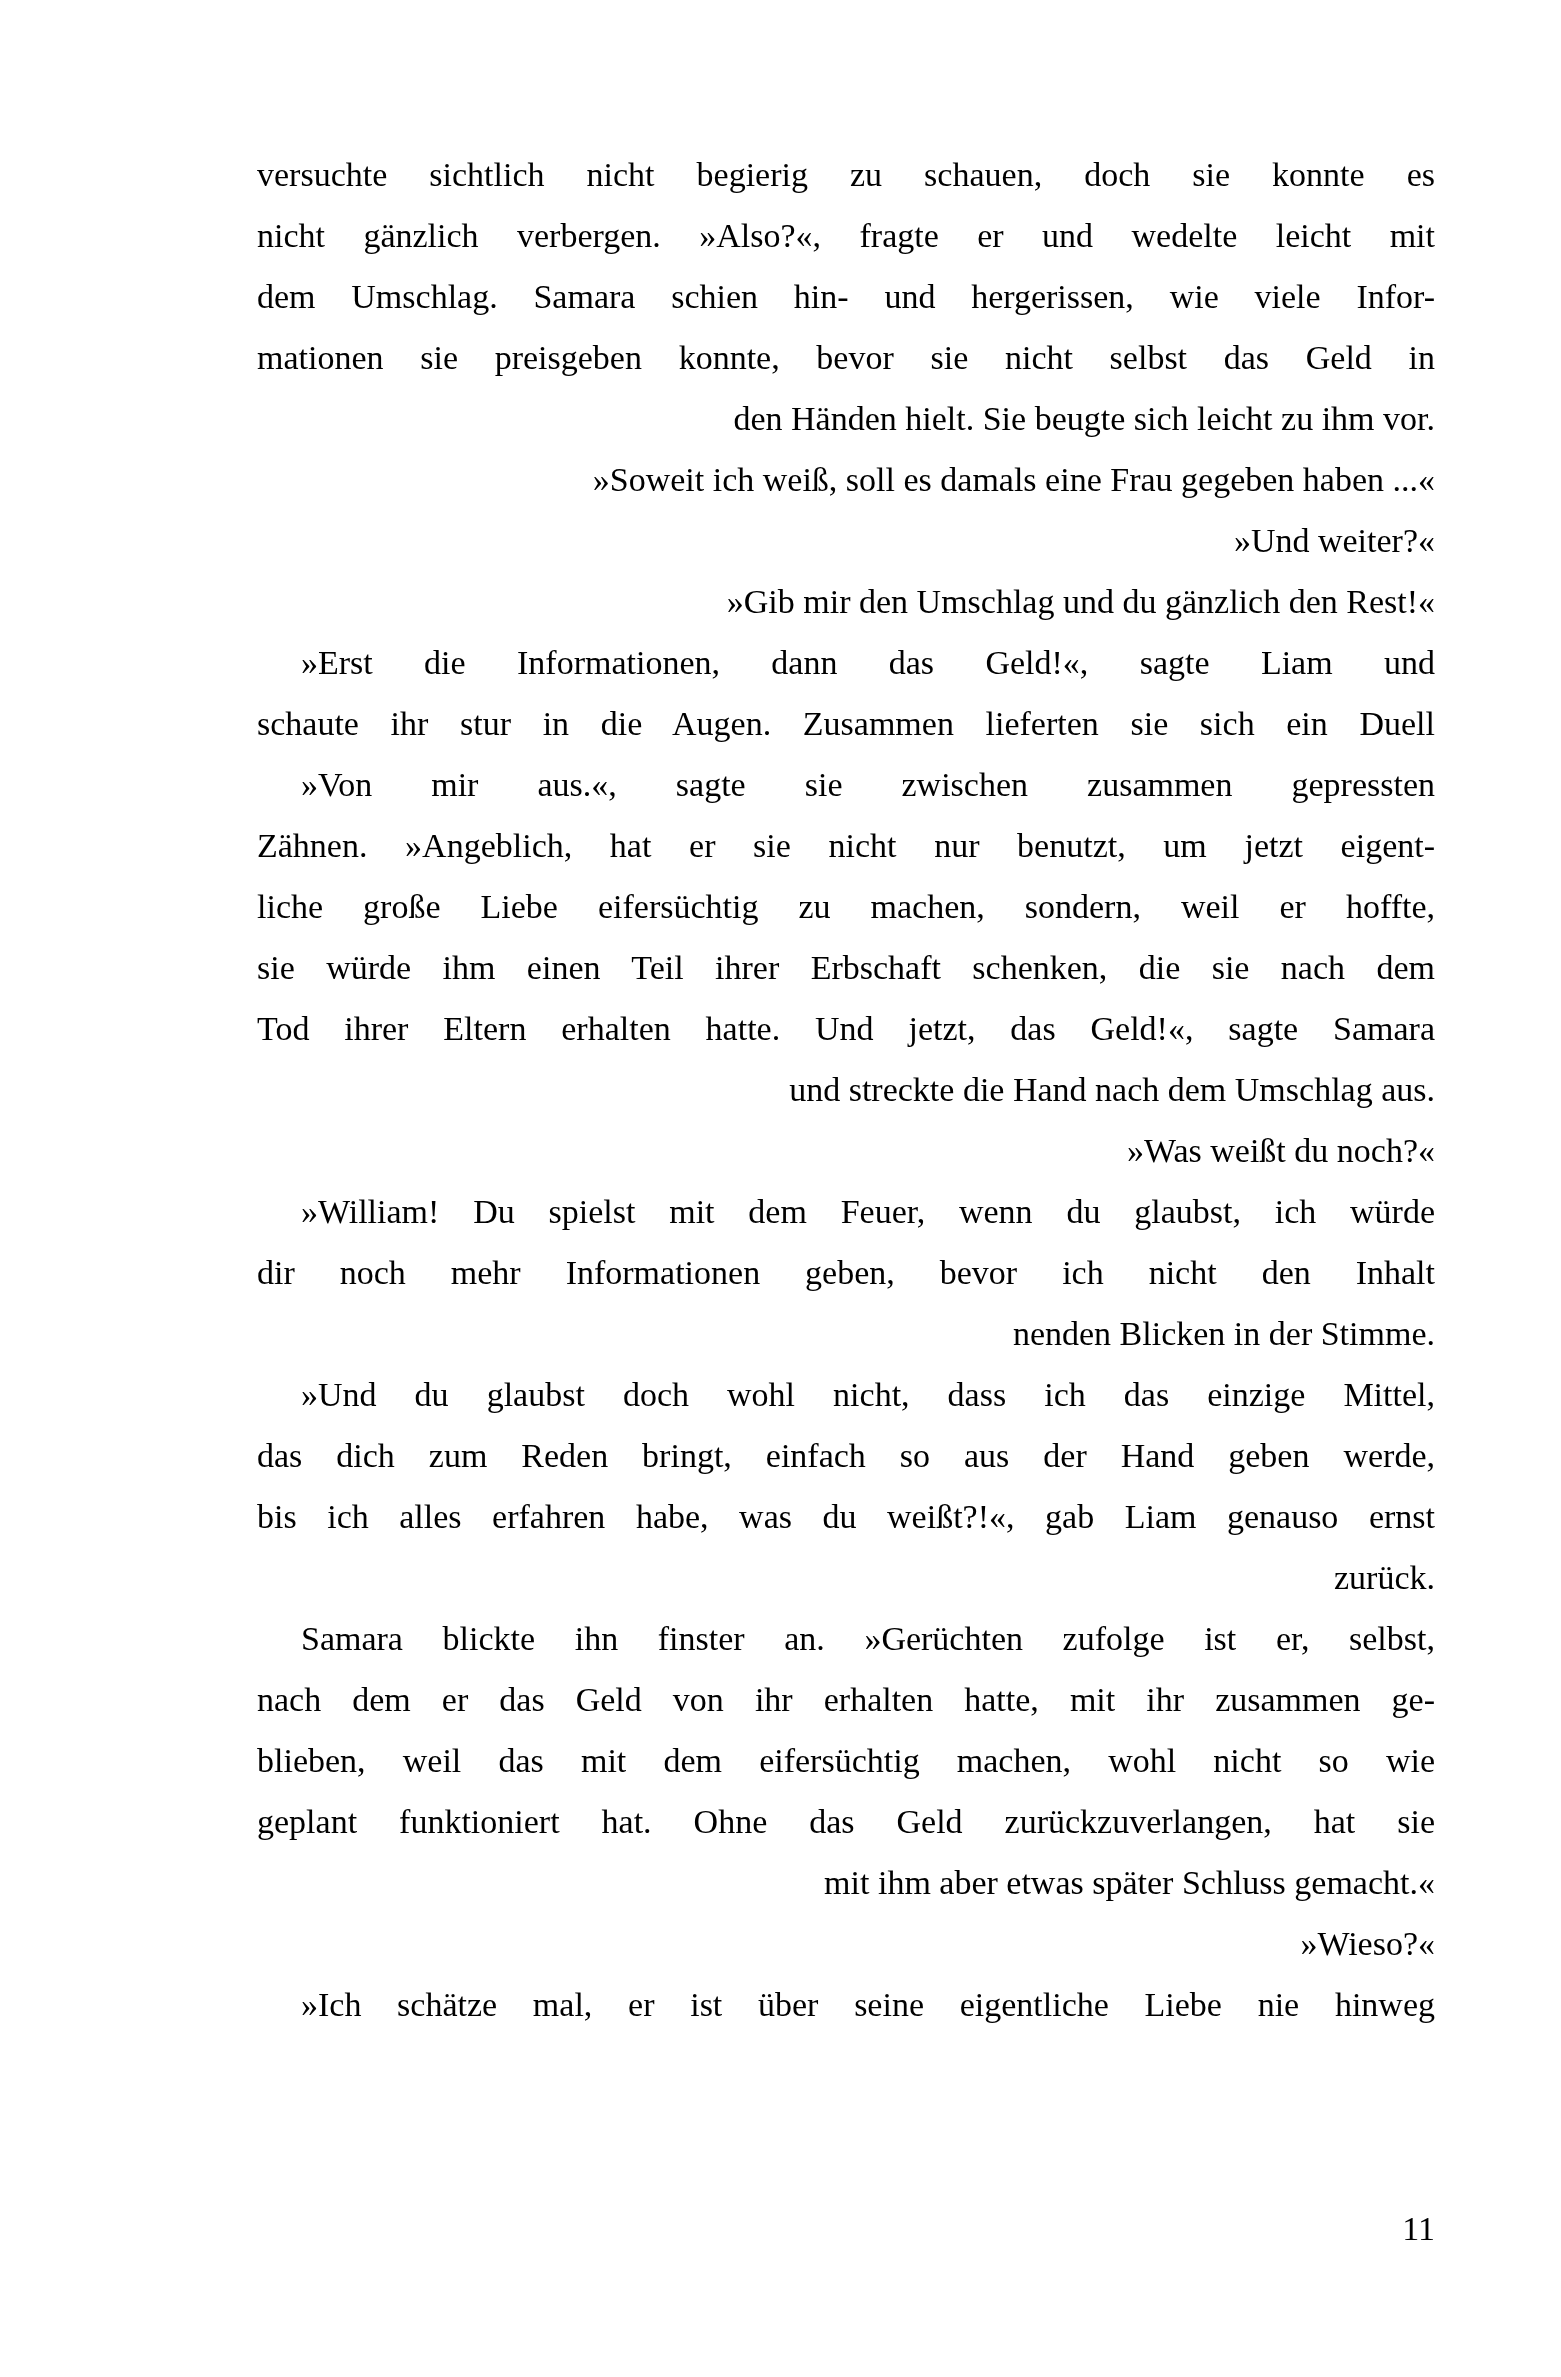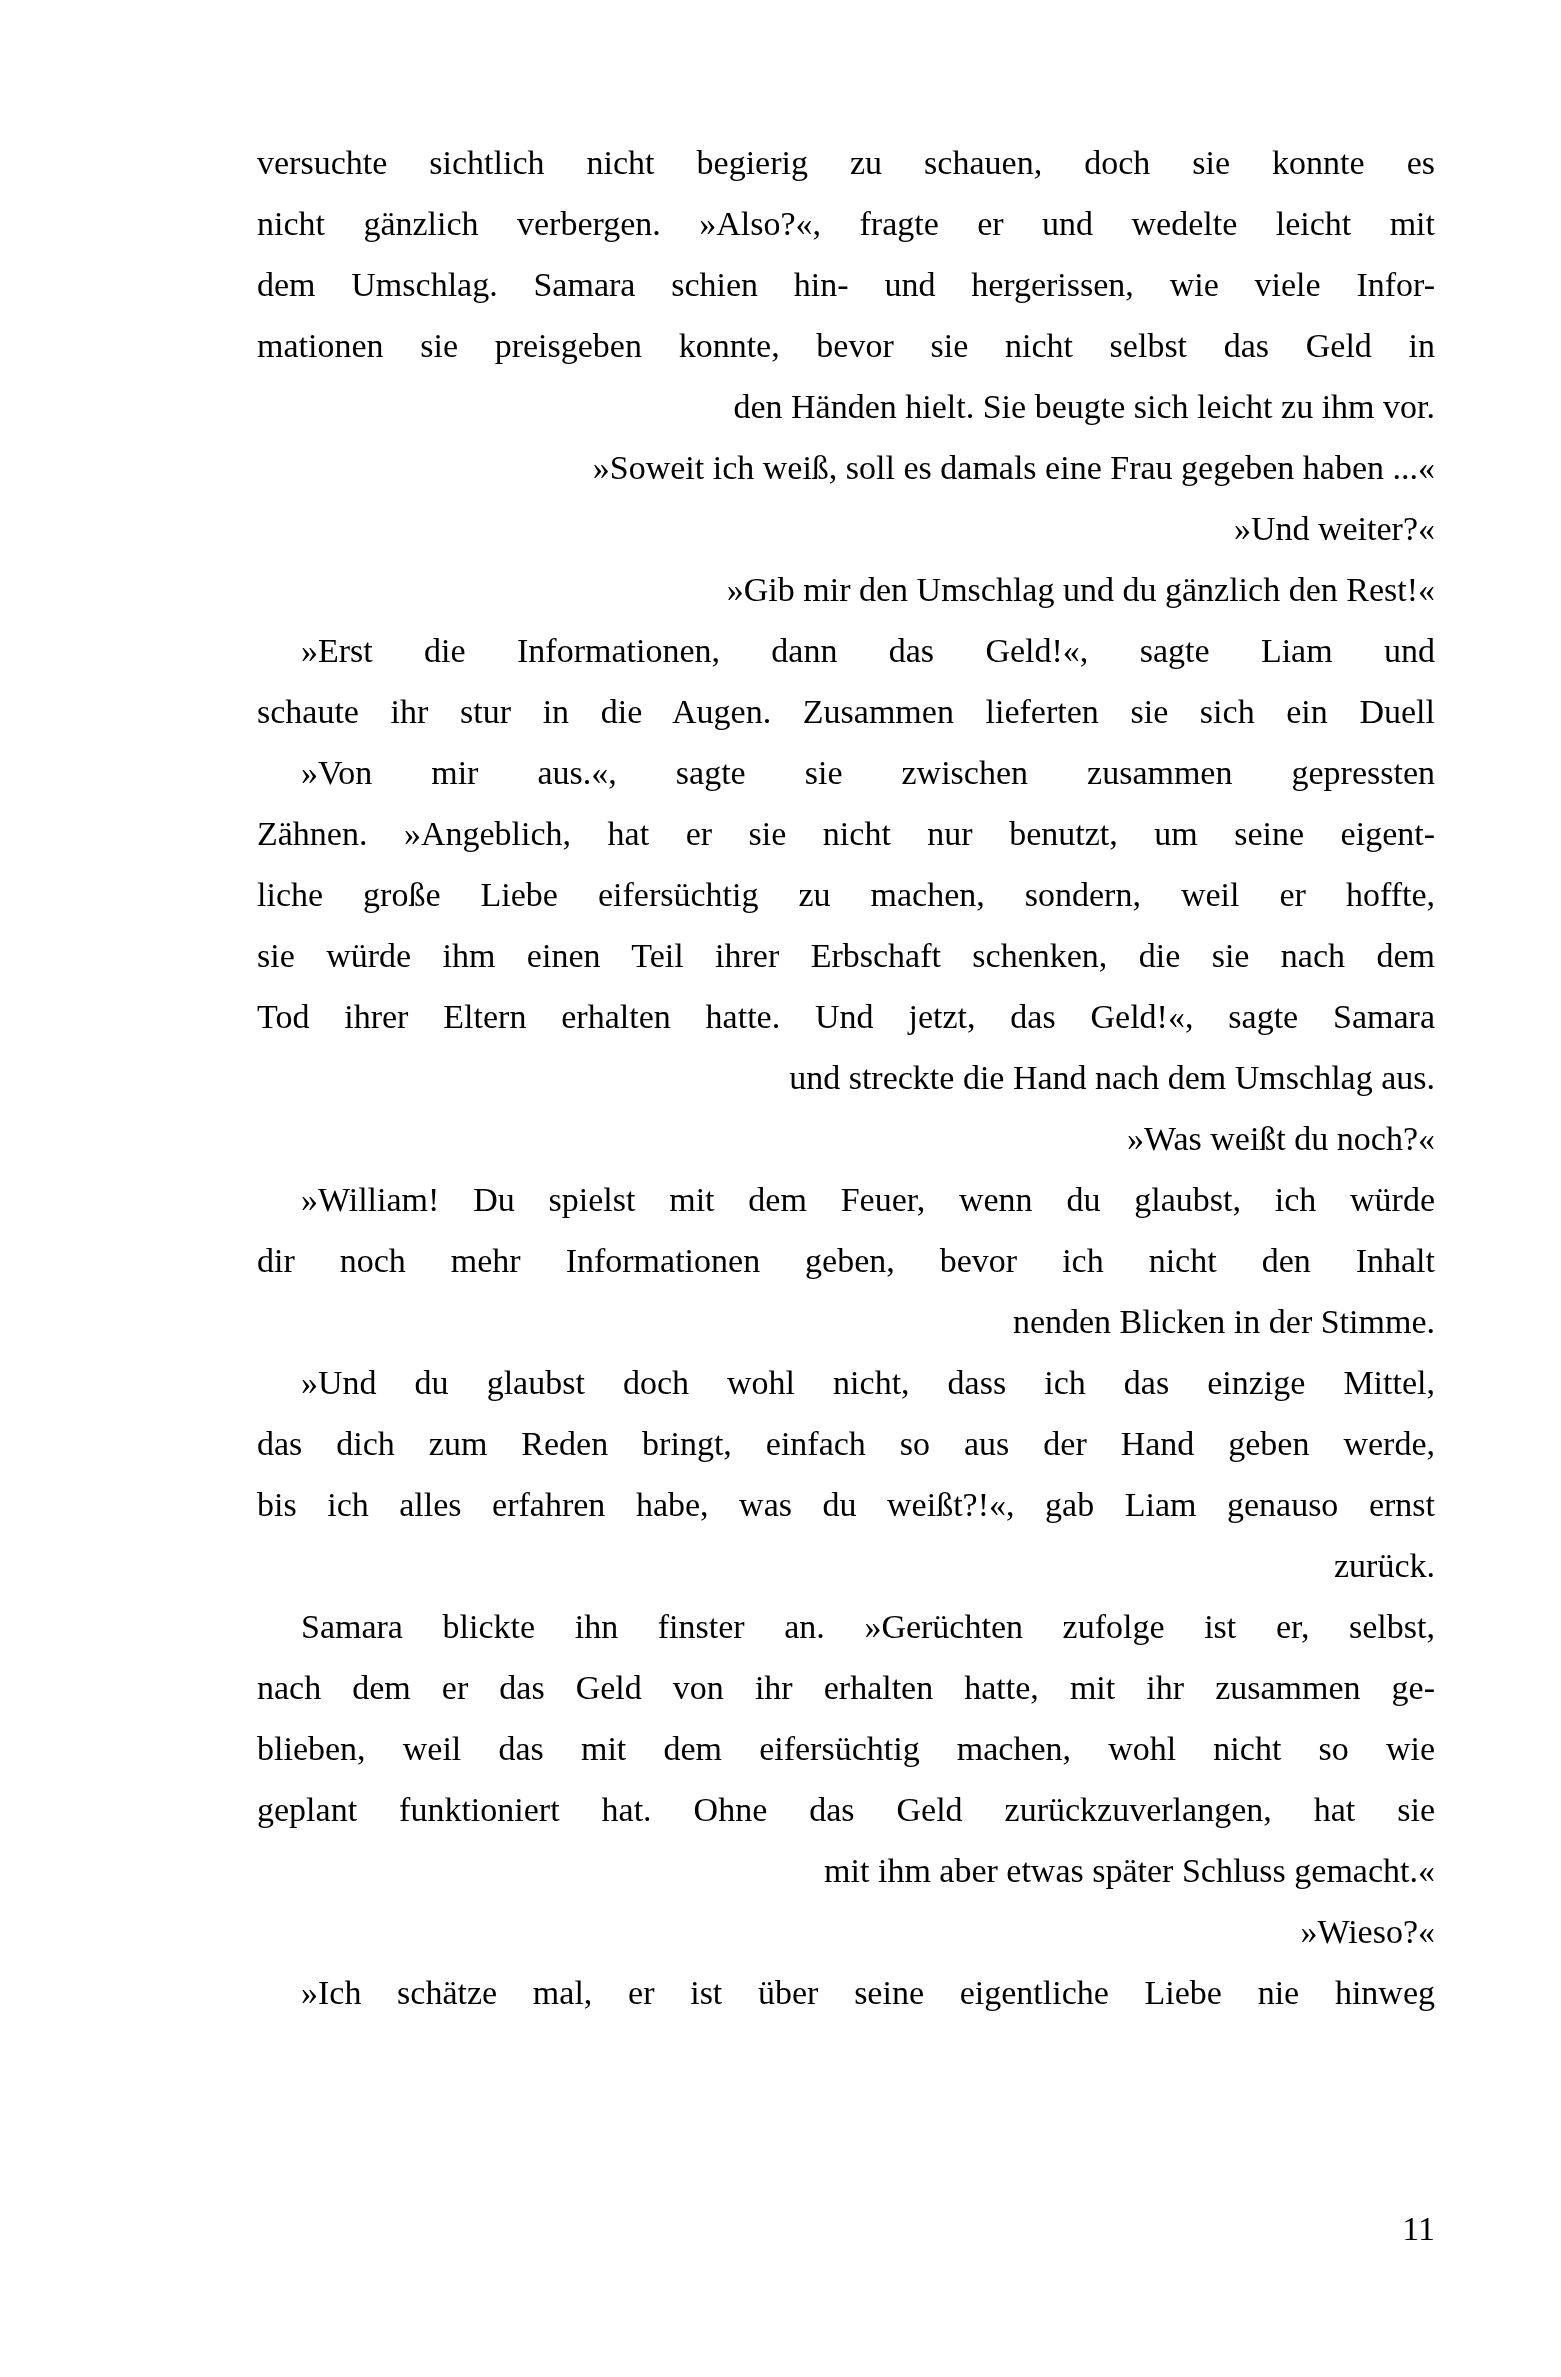--- a/index.html
+++ b/index.html
@@ -12,21 +12,21 @@
     width: 1561px;
     height: 2377px;
     background: #ffffff;
     overflow: hidden;
     font-family: "Liberation Serif", "DejaVu Serif", serif;
     color: #000000;
   }
   .text-block {
     position: absolute;
     left: 257px;
-    top: 132px;
+    top: 144px;
     width: 1178px;
   }
   .line {
     height: 61px;
     line-height: 61px;
     font-size: 34px;
     text-align: right;
     overflow: hidden;
     white-space: normal;
   }
@@ -57,21 +57,21 @@
       <div class="line justify">nicht gänzlich verbergen. »Also?«, fragte er und wedelte leicht mit</div>
       <div class="line justify">dem Umschlag. Samara schien hin- und hergerissen, wie viele Infor-</div>
       <div class="line justify">mationen sie preisgeben konnte, bevor sie nicht selbst das Geld in</div>
       <div class="line">den Händen hielt. Sie beugte sich leicht zu ihm vor.</div>
       <div class="line indent">»Soweit ich weiß, soll es damals eine Frau gegeben haben ...«</div>
       <div class="line indent">»Und weiter?«</div>
       <div class="line indent">»Gib mir den Umschlag und du gänzlich den Rest!«</div>
       <div class="line indent justify">»Erst die Informationen, dann das Geld!«, sagte Liam und</div>
       <div class="line justify">schaute ihr stur in die Augen. Zusammen lieferten sie sich ein Duell</div>
       <div class="line indent justify">»Von mir aus.«, sagte sie zwischen zusammen gepressten</div>
-      <div class="line justify">Zähnen. »Angeblich, hat er sie nicht nur benutzt, um seine eigent-</div>
+      <div class="line justify">Zähnen. »Angeblich, hat er sie nicht nur benutzt, um jetzt eigent-</div>
       <div class="line justify">liche große Liebe eifersüchtig zu machen, sondern, weil er hoffte,</div>
       <div class="line justify">sie würde ihm einen Teil ihrer Erbschaft schenken, die sie nach dem</div>
       <div class="line justify">Tod ihrer Eltern erhalten hatte. Und jetzt, das Geld!«, sagte Samara</div>
       <div class="line">und streckte die Hand nach dem Umschlag aus.</div>
       <div class="line indent">»Was weißt du noch?«</div>
       <div class="line indent justify">»William! Du spielst mit dem Feuer, wenn du glaubst, ich würde</div>
       <div class="line justify">dir noch mehr Informationen geben, bevor ich nicht den Inhalt</div>
       <div class="line">nenden Blicken in der Stimme.</div>
       <div class="line indent justify">»Und du glaubst doch wohl nicht, dass ich das einzige Mittel,</div>
       <div class="line justify">das dich zum Reden bringt, einfach so aus der Hand geben werde,</div>

